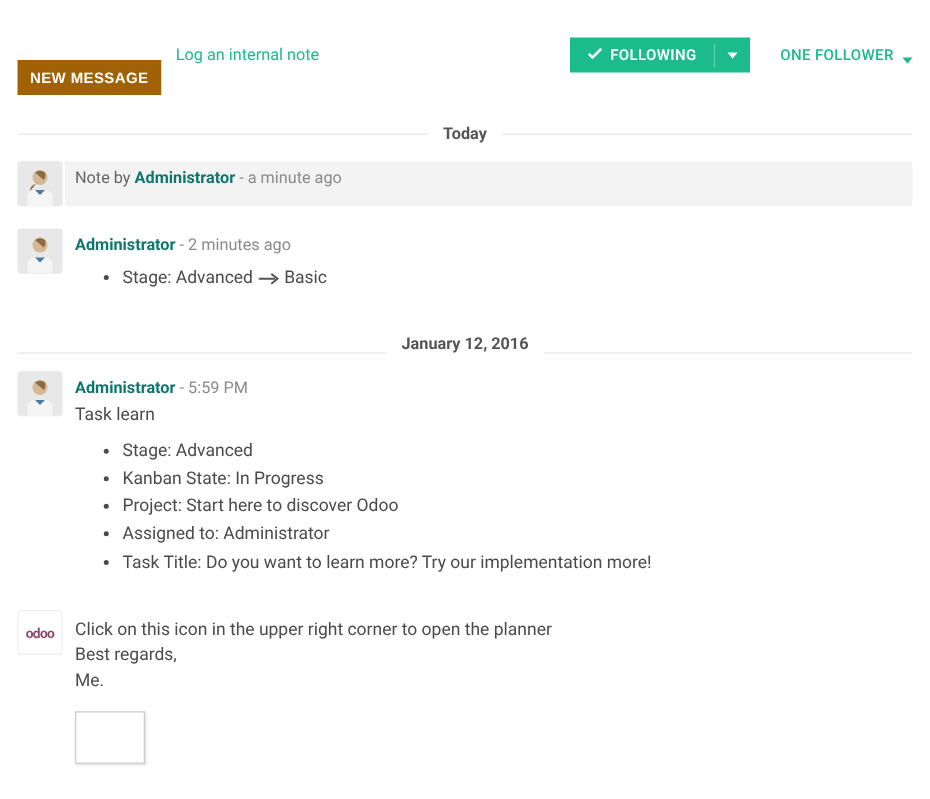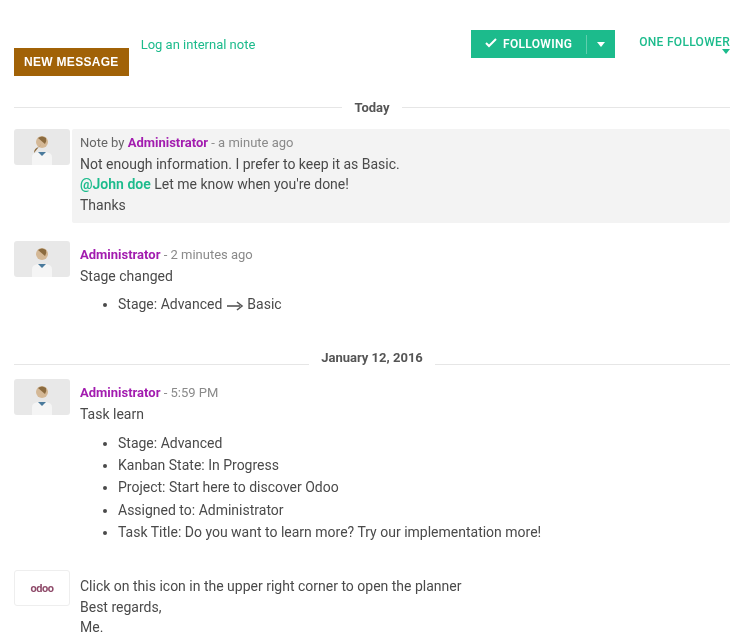--- a/index.html
+++ b/index.html
@@ -64,21 +64,20 @@
   }
   .follower-count {
     color: #1cbb8c;
     font-size: 12px;
     font-weight: 500;
     margin-left: 24px;
     display: inline-flex;
     align-items: flex-end;
     cursor: pointer;
     letter-spacing: 0.3px;
-    flex-direction: column;
   }
   .follower-count .caret-down { margin-left: 7px; }
   .check-icon {
     display: inline-block;
     margin-right: 6px;
   }
   .date-divider {
     display: flex;
     align-items: center;
     margin: 6px 0 14px 0;
@@ -98,21 +97,21 @@
   }
   .message {
     display: flex;
     margin-bottom: 18px;
   }
   .message.note .message-body-wrap {
     background: #f3f3f3;
     border-radius: 2px;
   }
   .avatar {
-    width: 56px;
+    width: 36px;
     height: 36px;
     border-radius: 3px;
     margin-right: 10px;
     flex-shrink: 0;
     overflow: hidden;
     display:flex; align-items:center; justify-content:center;
     background:#e8e8e8;
   }
   .avatar svg { width:100%; height:100%; display:block; }
   .avatar-odoo {
@@ -127,21 +126,21 @@
     flex: 1;
     padding: 6px 8px 8px 0;
   }
   .message.note .message-body-wrap { padding:6px 8px 8px 8px; margin-left:-8px; padding-left:8px;}
   .message .meta {
     font-size: 13px;
     color: #8a8a8a;
     margin-bottom: 4px;
   }
   .message .meta .author {
-    color: #a21caf;
+    color: #0f766e;
     font-weight: 700;
   }
   .message .meta .notelabel {
     color: #666;
   }
   .message .content {
     font-size: 14px;
     color: #4a4a4a;
     line-height: 1.45;
   }
@@ -218,46 +217,38 @@
       <circle cx="18" cy="13" r="6" fill="#d4b896"></circle>
       <path d="M10 24 Q10 19 15 18 L18 14 M14 9 Q18 6 22 9 Q23 12 21 15" fill="#8b6b3f"></path>
       <path d="M8 36 L8 28 Q8 24 14 23 L22 23 Q28 24 28 28 L28 36 Z" fill="#f5f5f5"></path>
       <path d="M14 23 L18 27 L22 23" fill="#4a7a9c"></path>
     </svg>
   </div>
   <div class="message-body-wrap">
     <div class="meta">
       <span class="notelabel">Note by </span><span class="author">Administrator</span><span> - a minute ago</span>
     </div>
-    <div class="content">
-      <div>Not enough information. I prefer to keep it as Basic.</div>
-      <div>
-        <span class="mention">@John doe</span><span> Let me know when you're done!</span>
-      </div>
-      <div>Thanks</div>
-    </div>
   </div>
 </div>
 
 <div class="message">
   <div class="avatar">
     <svg viewBox="0 0 36 36">
       <rect width="36" height="36" fill="#e8e8e8"></rect>
       <circle cx="18" cy="13" r="6" fill="#d4b896"></circle>
       <path d="M14 9 Q18 6 22 9 Q23 12 21 15" fill="#8b6b3f"></path>
       <path d="M8 36 L8 28 Q8 24 14 23 L22 23 Q28 24 28 28 L28 36 Z" fill="#f5f5f5"></path>
       <path d="M14 23 L18 27 L22 23" fill="#4a7a9c"></path>
     </svg>
   </div>
   <div class="message-body-wrap">
     <div class="meta">
       <span class="author">Administrator</span><span> - 2 minutes ago</span>
     </div>
     <div class="content">
-      <div>Stage changed</div>
       <ul>
         <li>
           <span>Stage: </span><span>Advanced</span>
           <span class="stage-arrow">
             <svg width="18" height="10" viewBox="0 0 18 10">
                 <line x1="1" y1="5" x2="14" y2="5" stroke="#555" stroke-width="1.6"></line>
                 <path d="M11 1 L16 5 L11 9" fill="none" stroke="#555" stroke-width="1.6"></path>
               </svg>
           </span>
           <span>Basic</span>

